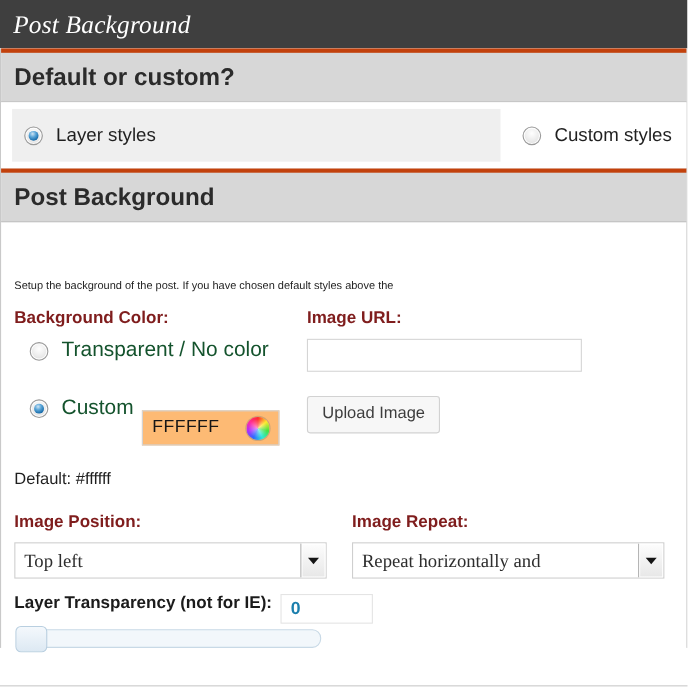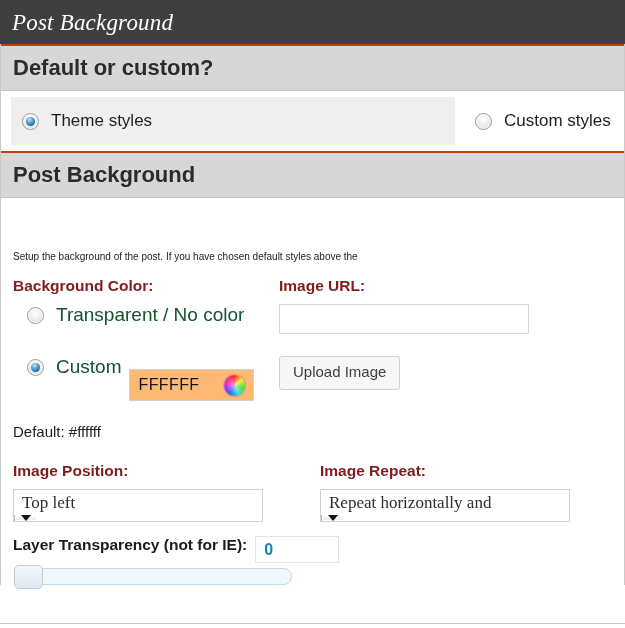--- a/index.html
+++ b/index.html
@@ -37,21 +37,21 @@
   .panel {
     border-left: 1px solid #c9c9c9;
     border-right: 1px solid #c9c9c9;
     box-sizing: border-box;
     width: 625px;
     background: #ffffff;
   }
 
   .section-head {
     background: #d7d7d7;
-    border-top: 2px solid #c2410c;
+    border-top: 4px solid #c2410c;
     border-bottom: 1px solid #c4c4c4;
     padding: 10px 0 11px 12px;
     box-sizing: border-box;
   }
   .section-head h2 {
     margin: 0;
     font-size: 22px;
     font-weight: bold;
     color: #2b2b2b;
     line-height: 1.05;
@@ -232,23 +232,22 @@
   .sel-group-1 { width: 266px; flex: 0 0 auto; }
   .sel-group-2 { flex: 0 0 auto; }
 
   .sel {
     display: flex;
     align-items: stretch;
     height: 33px;
     border: 1px solid #cfcfcf;
     background: #ffffff;
     box-sizing: border-box;
-    width: 250px;
+    width: 284px;
     overflow: hidden;
-    flex-direction: column;
   }
   .sel .sel-text {
     flex: 1 1 auto;
     font-family: "Liberation Serif", serif;
     font-size: 17px;
     color: #2e2e2e;
     padding: 0 4px 0 8px;
     display: flex;
     align-items: center;
     white-space: nowrap;
@@ -342,21 +341,21 @@
 
 <div class="panel">
 
   <div class="section-head">
     <h2>Default or custom?</h2>
   </div>
 
   <div class="radio-row">
     <div class="radio-cell first">
       <span class="radio checked"></span>
-      <span class="radio-label">Theme styles</span>
+      <span class="radio-label">Layer styles</span>
     </div>
     <div class="radio-cell second">
       <span class="radio"></span>
       <span class="radio-label">Custom styles</span>
     </div>
   </div>
 
   <div class="section-head">
     <h2>Post Background</h2>
   </div>

